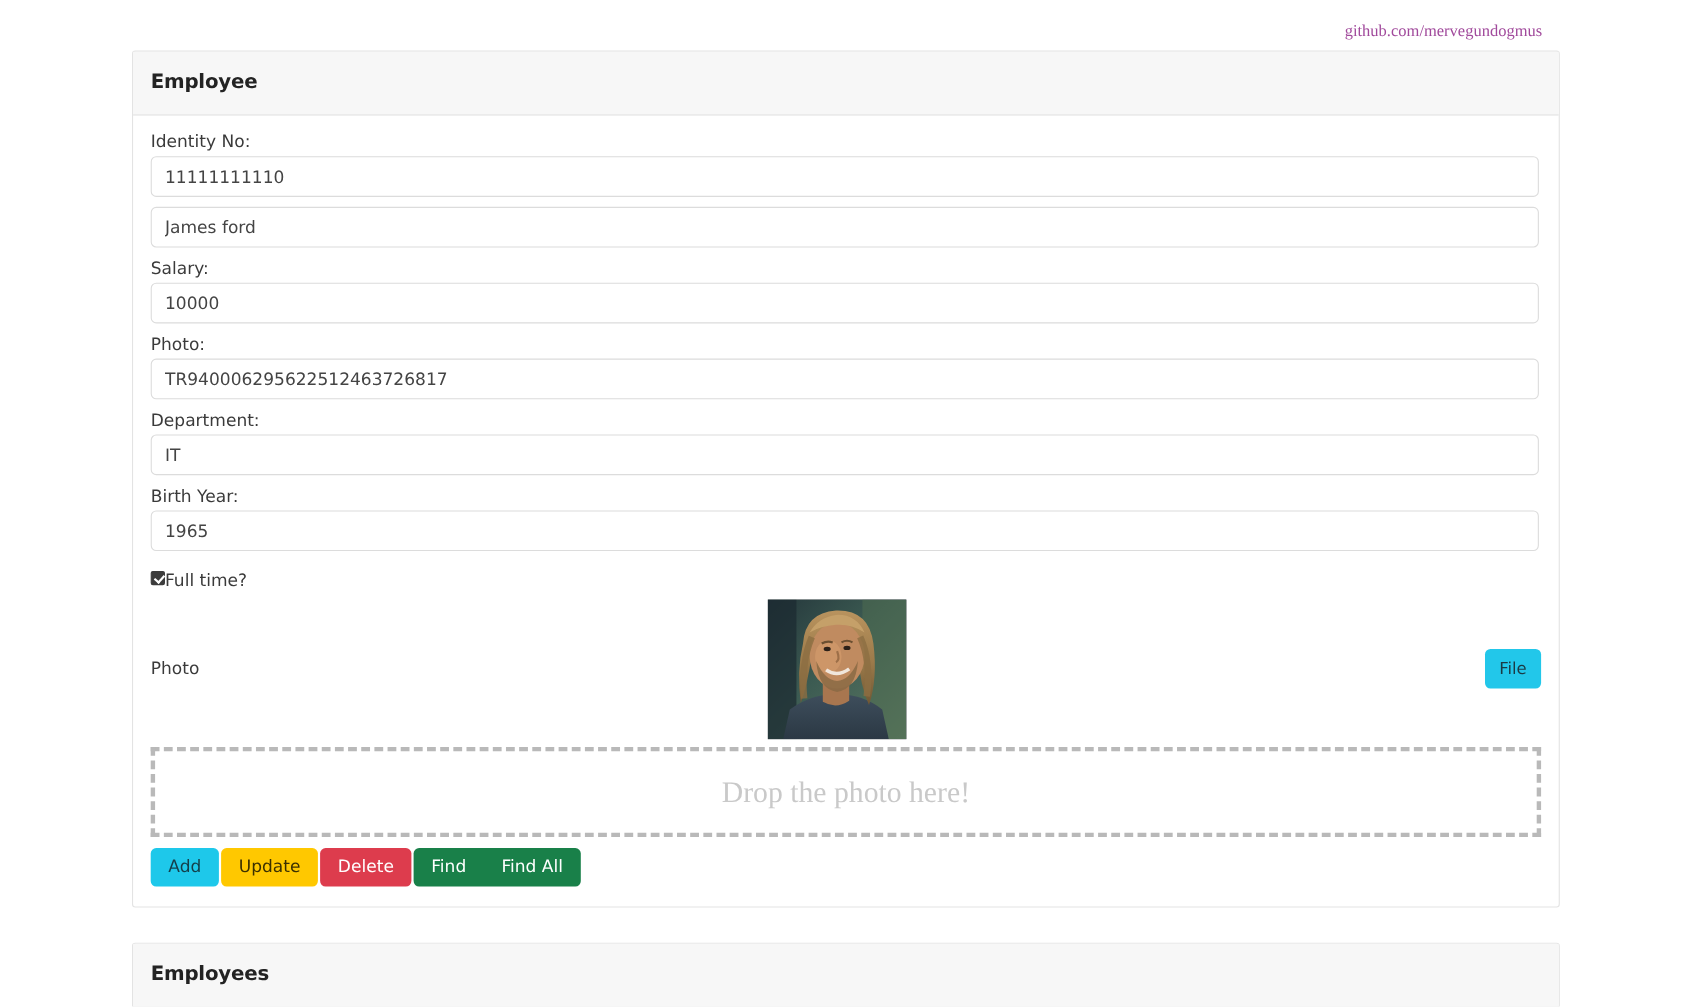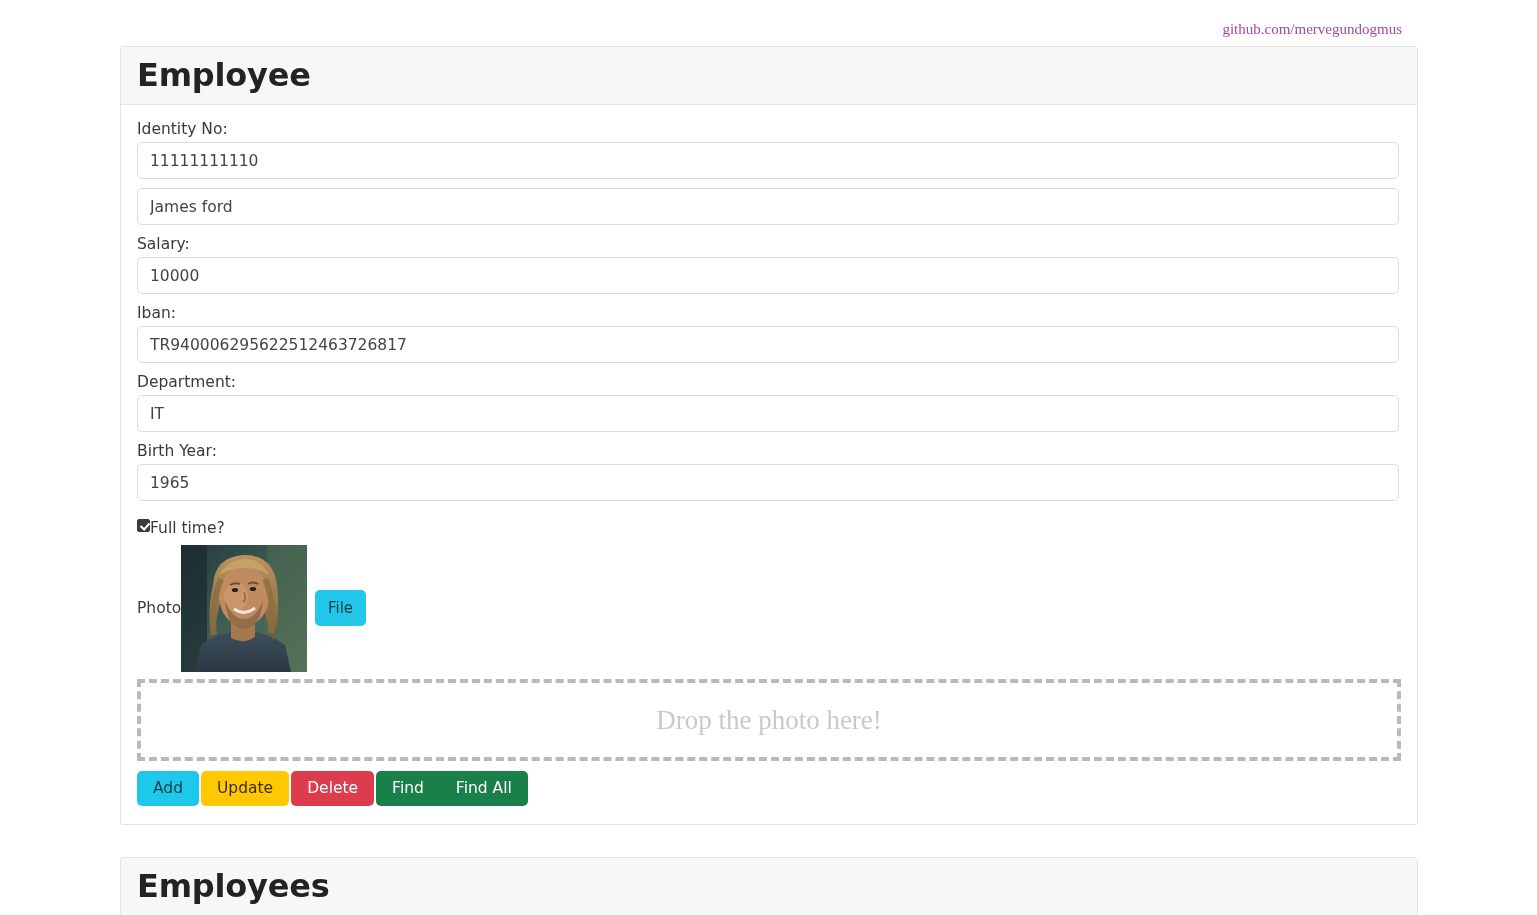--- a/index.html
+++ b/index.html
@@ -41,21 +41,21 @@
   }
   .card + .card { margin-top: 32px; }
 
   .card-header {
     background: #f7f7f7;
     border-bottom: 1px solid #e3e3e3;
     padding: 14px 16px 16px 16px;
     height: 58px;
   }
   .card-title {
-    font-size: 32px;
+    font-size: 18px;
     font-weight: 600;
     color: #232323;
     font-family: "DejaVu Sans", sans-serif;
     letter-spacing: -0.2px;
     line-height: 28px;
   }
   .card-body {
     padding: 14px 16px 18px 16px;
   }
 
@@ -118,20 +118,21 @@
     margin-left: 0px;
   }
 
   
   .photo-row {
     display: flex;
     align-items: center;
     height: 130px;
     margin-top: 4px;
     position: relative;
+    justify-content: space-between;
   }
   .photo-label {
     font-size: 15.5px;
     color: #3a3a3a;
     font-family: "DejaVu Sans", sans-serif;
     width: 46px;
     flex: 0 0 auto;
   }
   .photo-thumb {
     width: 126px;
@@ -210,21 +211,21 @@
     <div class="card-body">
 
       <label class="field-label">Identity No:</label>
       <input class="text-input" type="text" value="11111111110" style="">
 
       <input class="text-input" type="text" value="James ford" style="">
 
       <label class="field-label">Salary:</label>
       <input class="text-input" type="text" value="10000" style="">
 
-      <label class="field-label">Iban:</label>
+      <label class="field-label">Photo:</label>
       <input class="text-input" type="text" value="TR940006295622512463726817" style="">
 
       <label class="field-label">Department:</label>
       <input class="text-input" type="text" value="IT" style="">
 
       <label class="field-label">Birth Year:</label>
       <input class="text-input" type="text" value="1965" style="">
 
       <div class="check-row">
         <span class="check-box"></span>

